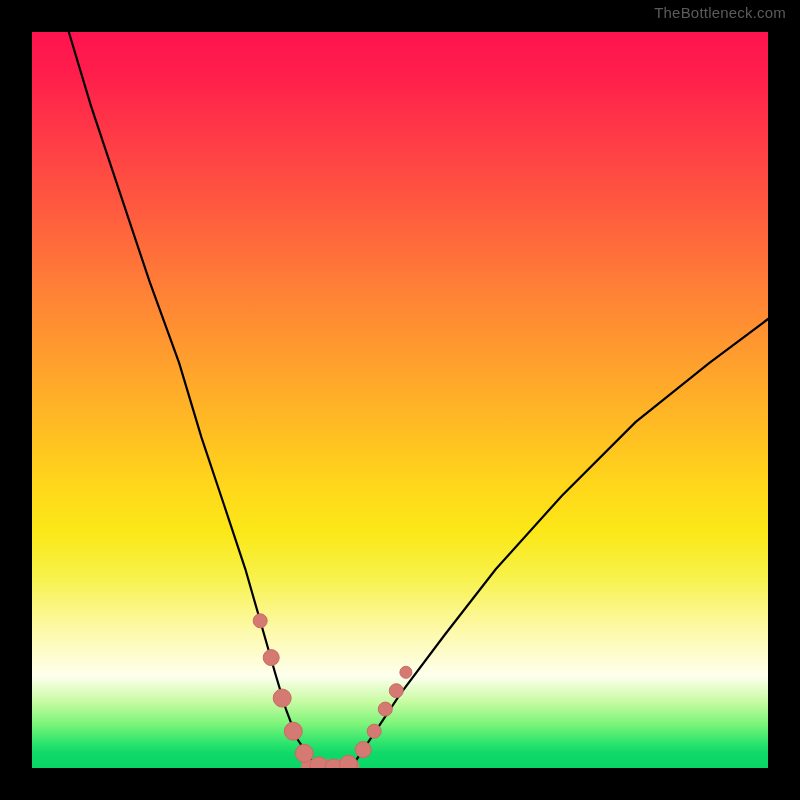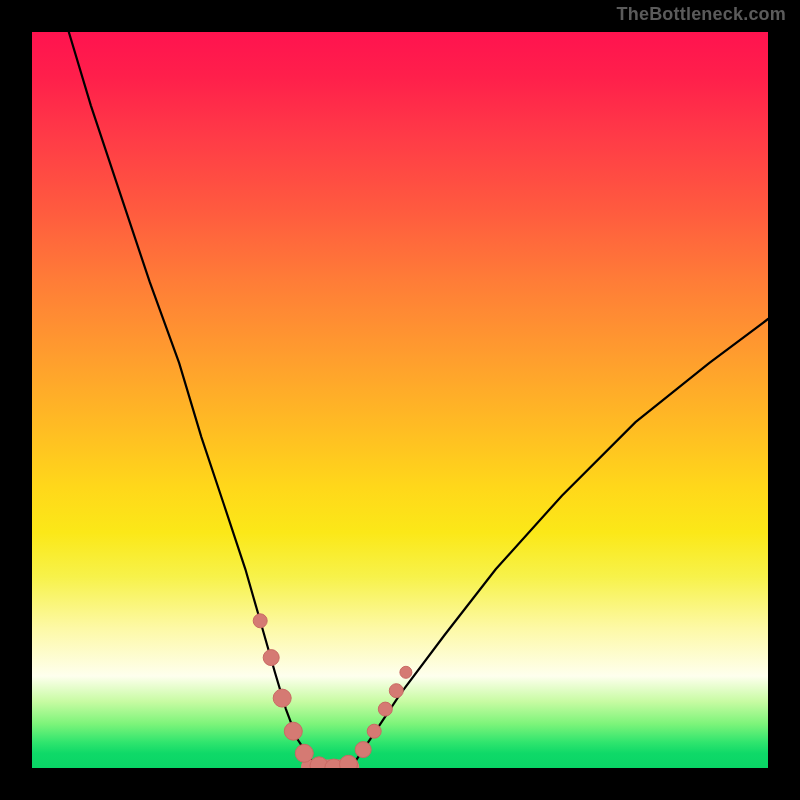--- a/index.html
+++ b/index.html
@@ -15,23 +15,23 @@
     position: relative;
     width: 800px;
     height: 800px;
     background: #000;
   }
   .watermark {
     position: absolute;
     top: 4px;
     right: 14px;
     color: #5b5b5b;
-    font-size: 18px;
+    font-size: 15px;
     letter-spacing: 0.2px;
-    font-weight: 700;
+    font-weight: 400;
     z-index: 5;
     user-select: none;
   }
   .plot-area {
     position: absolute;
     left: 32px;
     top: 32px;
     width: 736px;
     height: 736px;
     overflow: hidden;

